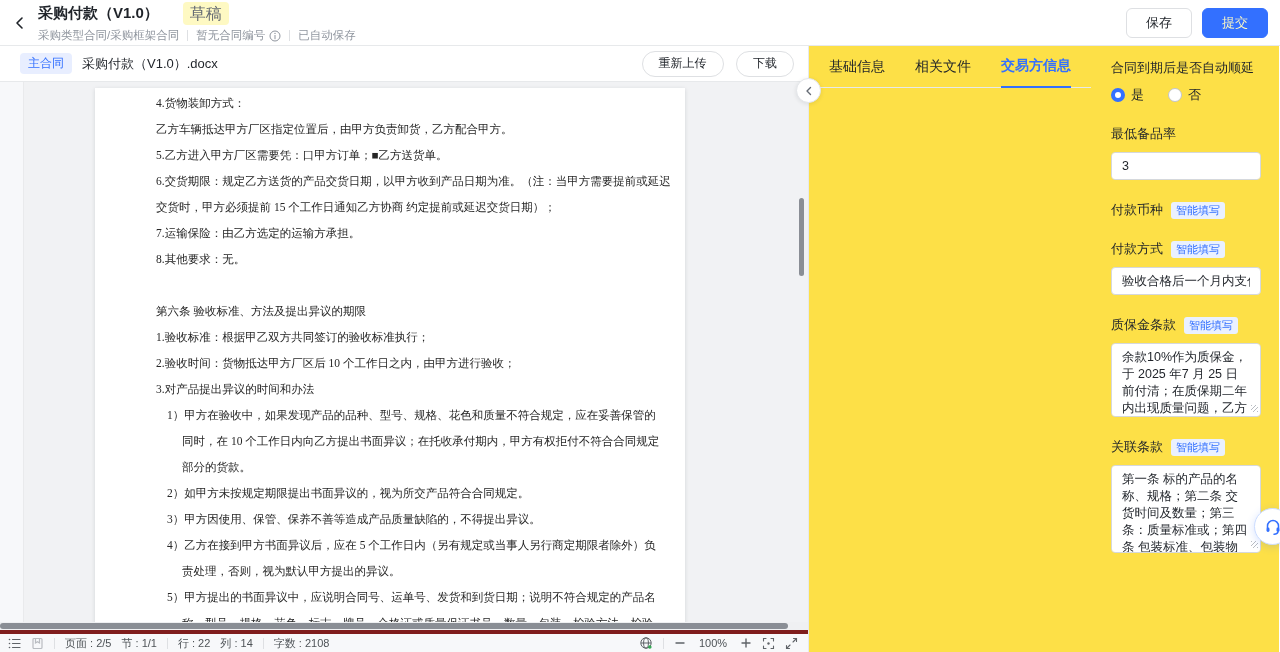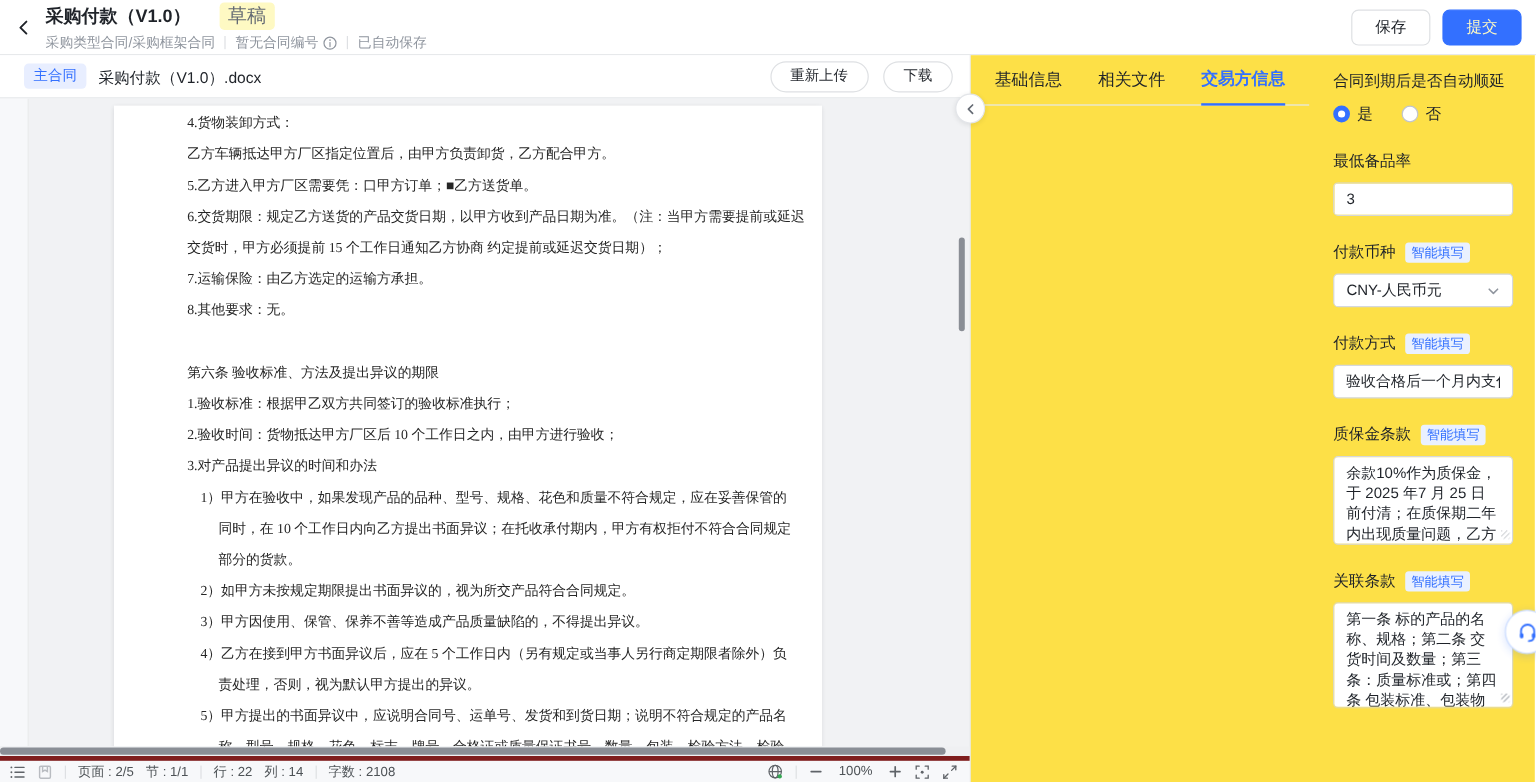--- a/index.html
+++ b/index.html
@@ -26,21 +26,21 @@
   .btn { font-size:13px; height:30px; padding:0 19px; border-radius:6px; cursor:pointer;
     border:1px solid #DEE0E3; background:#fff; color:#1F2329; }
   .btn.primary { background:#3370FF; border-color:#3370FF; color:#fef9c3; }
 
   
   .main { display:flex; height:606px; }
   .doc-panel { width:809px; border-right:1px solid #E7E9EB; background:#F1F2F4;
     display:flex; flex-direction:column; }
   .doc-toolbar { height:36px; background:#fff; border-bottom:1px solid #E7E9EB;
     display:flex; align-items:center; justify-content:space-between; padding:0 14px 0 20px; flex:none; }
-  .doc-toolbar-left { display:flex; align-items:flex-end; }
+  .doc-toolbar-left { display:flex; align-items:center; }
   .doctype-badge { background:#E8EEFF; color:#3370FF; font-size:12px; padding:2px 8px;
     border-radius:4px; margin-right:10px; }
   .doc-name { font-size:13px; color:#1F2329; }
   .pill { height:26px; padding:0 16px; border:1px solid #DEE0E3; border-radius:14px;
     background:#fff; font-size:12px; color:#1F2329; margin-left:8px; cursor:pointer; }
 
   .doc-body { flex:1; position:relative; overflow:hidden; display:flex; }
   .thumb-rail { width:24px; background:#F7F8FA; border-right:1px solid #E9EAEC; flex:none; }
   .doc-canvas { flex:1; position:relative; }
   .doc-page { position:absolute; left:71px; top:6px; width:590px; min-height:620px;
@@ -331,28 +331,20 @@
             <input type="text" value="3" style="">
             <span class="addon">%</span>
           </div>
         </div>
 
         <div class="field">
           <div class="field-label">
             <span>付款币种</span>
             <span class="ai-badge">智能填写</span>
           </div>
-          <div class="select-box">
-            <span>CNY-人民币元</span>
-            <span class="chevron">
-              <svg width="11" height="11" viewBox="0 0 11 11" fill="none" stroke="currentColor" stroke-width="1.3" stroke-linecap="round" stroke-linejoin="round">
-                  <path d="M2 4 L5.5 7.5 L9 4"></path>
-                </svg>
-            </span>
-          </div>
         </div>
 
         <div class="field">
           <div class="field-label">
             <span>付款方式</span>
             <span class="ai-badge">智能填写</span>
           </div>
           <input type="text" class="text-input" value="验收合格后一个月内支付90%，余款10%作为质保金于2025年7月25日前付清" style="">
         </div>
 

